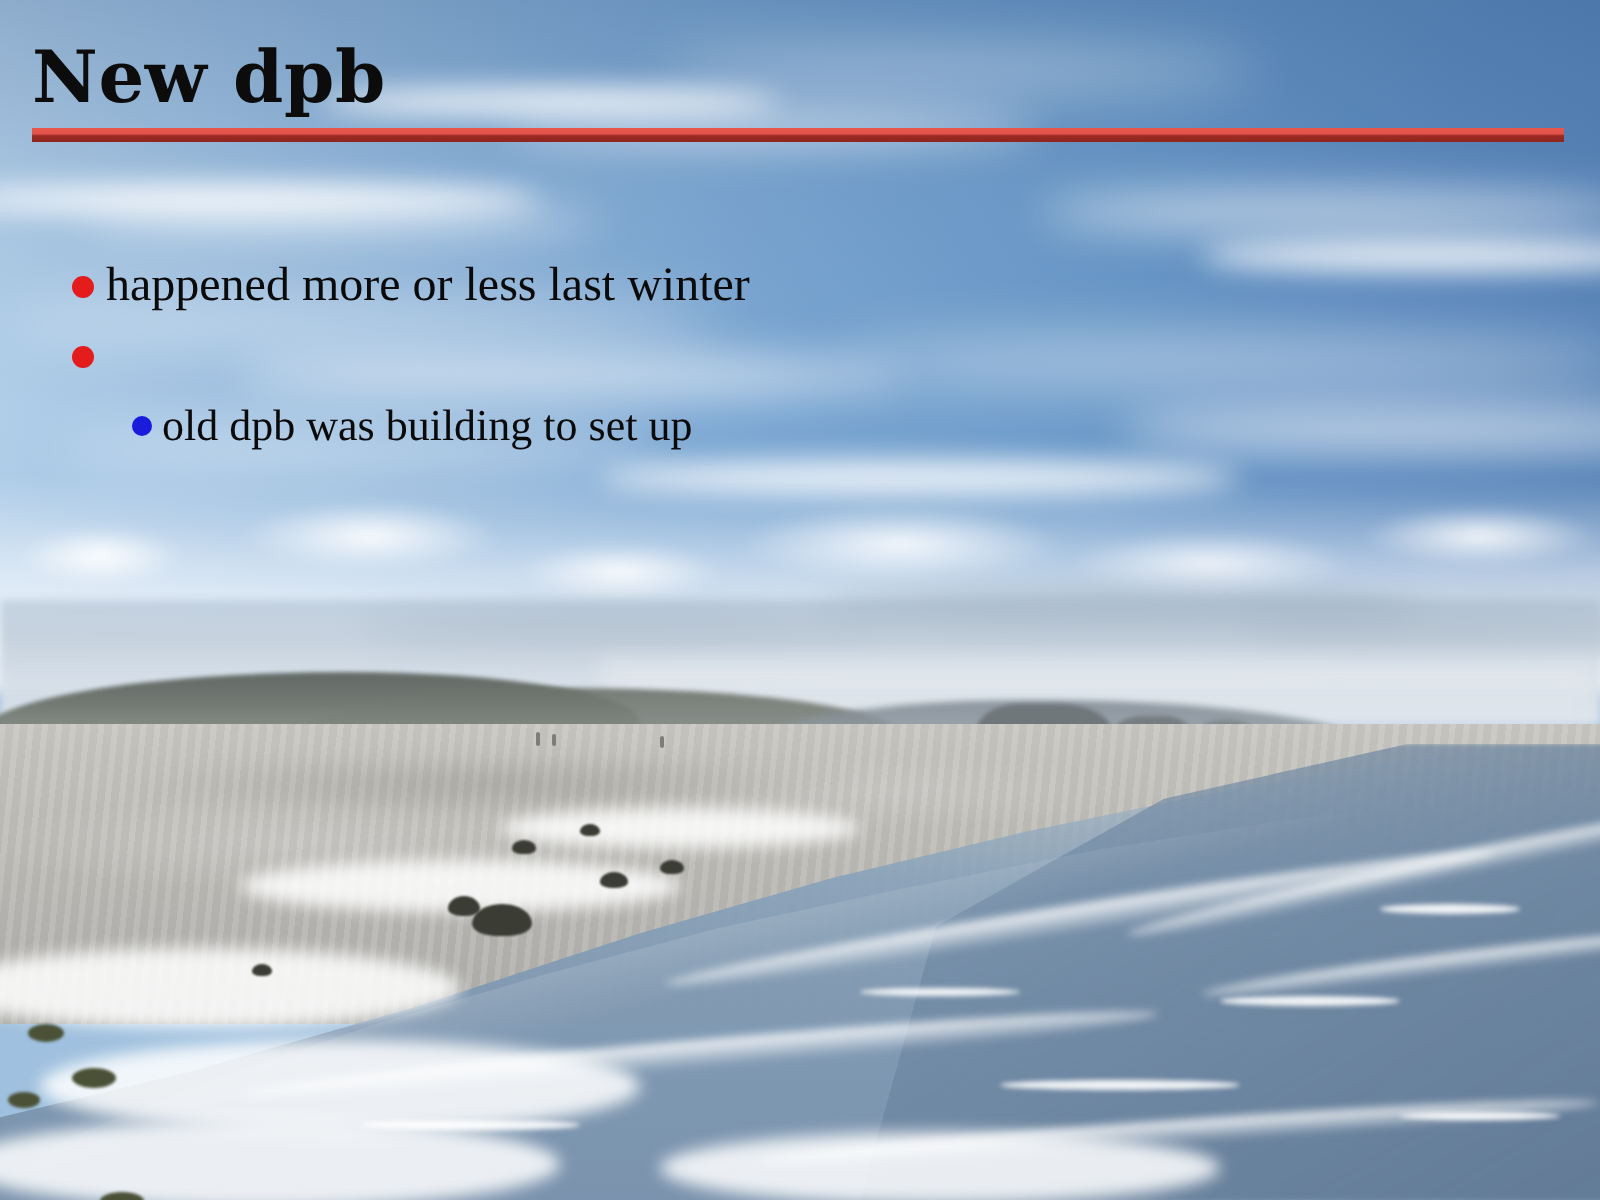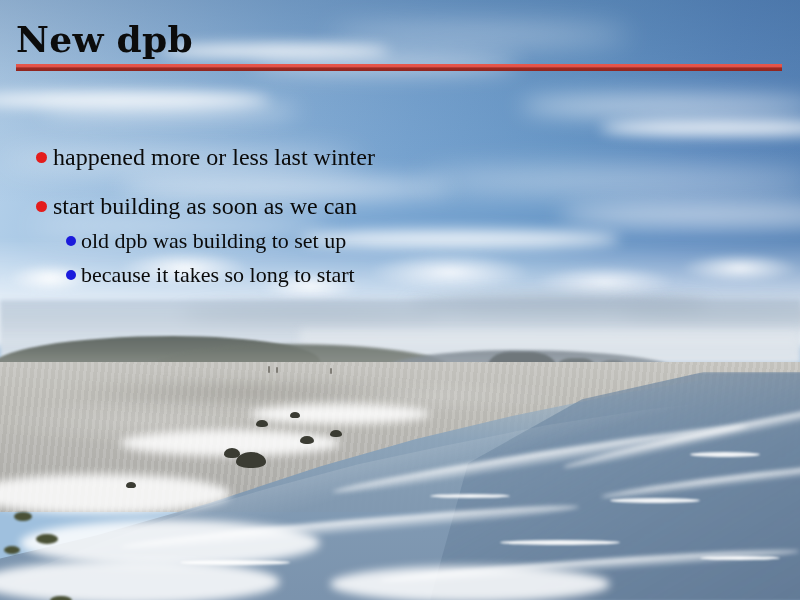--- a/index.html
+++ b/index.html
@@ -221,21 +221,21 @@
     position: absolute;
     left: 0;
     top: 128px;
     width: 800px;
   }
   .li {
     position: relative;
     display: flex;
     align-items: flex-start;
   }
-  .li.lvl1 { padding-left: 36px; height: 35px; margin-top: 14px; }
+  .li.lvl1 { padding-left: 36px; height: 35px; }
   .li.lvl2 { padding-left: 66px; height: 34px; }
 
   .bullet {
     flex: 0 0 auto;
     border-radius: 50%;
     display: inline-block;
   }
   .lvl1 .bullet {
     width: 11px; height: 11px;
     background: #e41c1c;
@@ -346,28 +346,23 @@
 
   <div class="body">
 
     <div class="li lvl1">
       <span class="bullet"></span>
       <span class="txt">happened more or less last winter</span>
     </div>
 
     <div class="li lvl1">
       <span class="bullet"></span>
-      <span class="txt">start building as soon as we can</span>
     </div>
 
 
     <div class="li lvl2">
       <span class="bullet"></span>
       <span class="txt">old dpb was building to set up</span>
     </div>
 
-    <div class="li lvl2">
-      <span class="bullet"></span>
-      <span class="txt">because it takes so long to start</span>
-    </div>
 
   </div>
 </div>
 
 </body></html>

